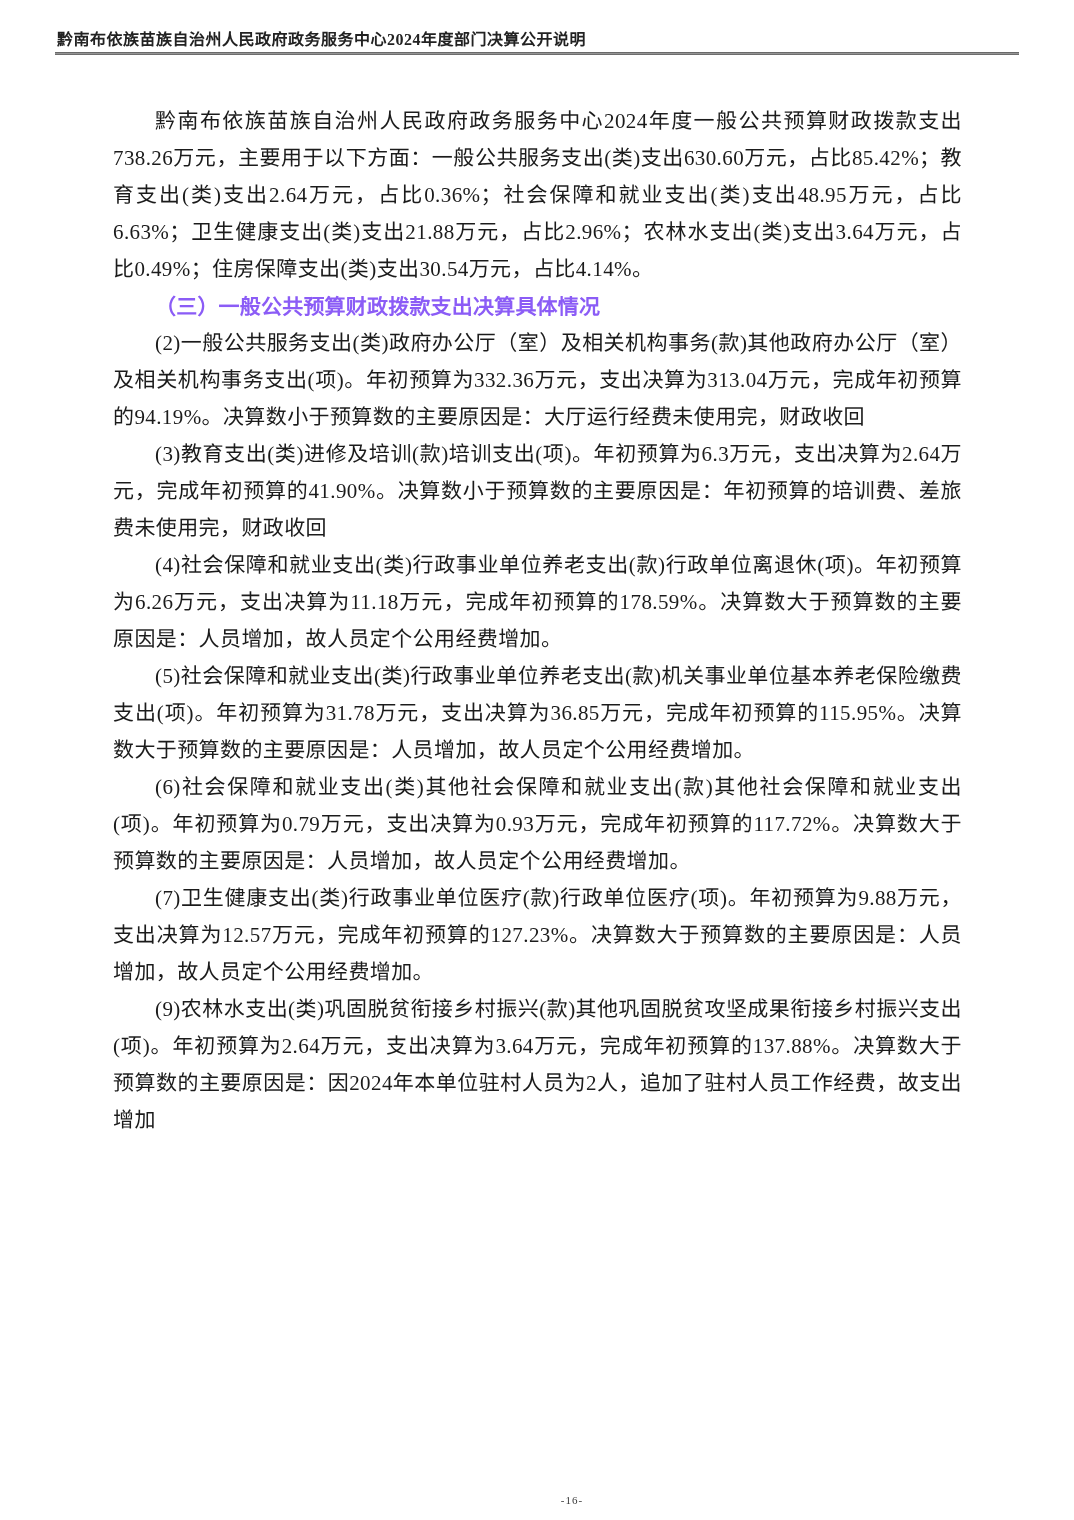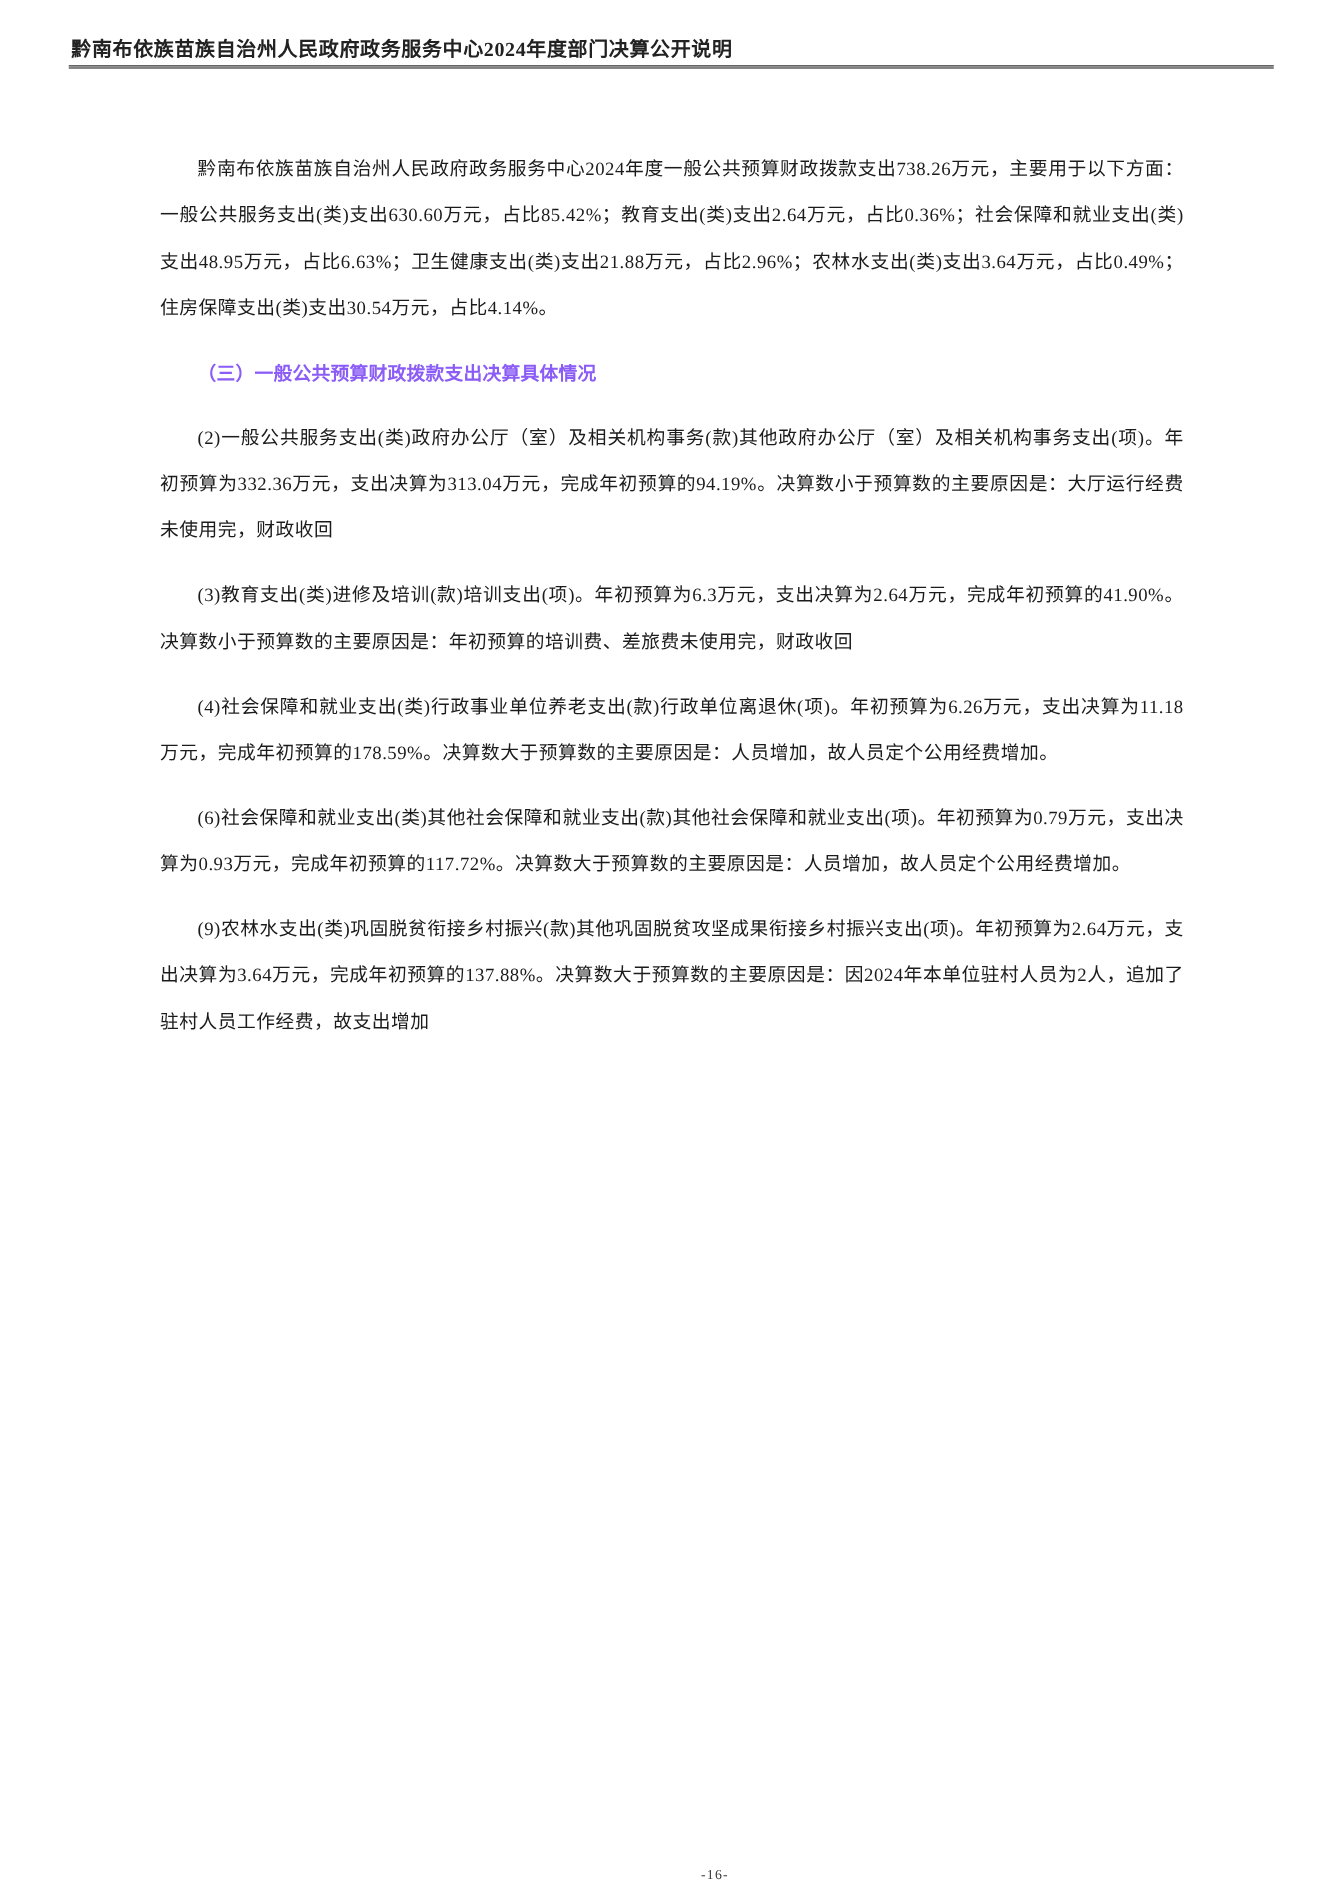--- a/index.html
+++ b/index.html
@@ -35,22 +35,22 @@
     height: 3px;
     background: linear-gradient(to bottom, #4d4d4d 0%, #9a9a9a 45%, #5a5a5a 100%);
   }
   .doc-body {
     position: absolute;
     top: 103px;
     left: 113px;
     width: 849px;
   }
   .doc-body p {
-    margin: 15px;
-    font-size: 15px;
+    margin: 0;
+    font-size: 21px;
     line-height: 37px;
     text-align: justify;
     text-indent: 2em;
     letter-spacing: 0.4px;
     color: #1b1b1b;
   }
   .doc-body p.heading {
     font-weight: bold;
     font-family: "Liberation Sans", "DejaVu Sans", sans-serif;
     letter-spacing: 0.2px;
@@ -76,19 +76,21 @@
   <div class="page-header">黔南布依族苗族自治州人民政府政务服务中心2024年度部门决算公开说明</div>
 
   <div class="header-rule"></div>
 
   <div class="doc-body">
       <p class="">黔南布依族苗族自治州人民政府政务服务中心2024年度一般公共预算财政拨款支出738.26万元，主要用于以下方面：一般公共服务支出(类)支出630.60万元，占比85.42%；教育支出(类)支出2.64万元，占比0.36%；社会保障和就业支出(类)支出48.95万元，占比6.63%；卫生健康支出(类)支出21.88万元，占比2.96%；农林水支出(类)支出3.64万元，占比0.49%；住房保障支出(类)支出30.54万元，占比4.14%。</p>
       <p class="heading">（三）一般公共预算财政拨款支出决算具体情况</p>
       <p class="">(2)一般公共服务支出(类)政府办公厅（室）及相关机构事务(款)其他政府办公厅（室）及相关机构事务支出(项)。年初预算为332.36万元，支出决算为313.04万元，完成年初预算的94.19%。决算数小于预算数的主要原因是：大厅运行经费未使用完，财政收回</p>
       <p class="">(3)教育支出(类)进修及培训(款)培训支出(项)。年初预算为6.3万元，支出决算为2.64万元，完成年初预算的41.90%。决算数小于预算数的主要原因是：年初预算的培训费、差旅费未使用完，财政收回</p>
       <p class="">(4)社会保障和就业支出(类)行政事业单位养老支出(款)行政单位离退休(项)。年初预算为6.26万元，支出决算为11.18万元，完成年初预算的178.59%。决算数大于预算数的主要原因是：人员增加，故人员定个公用经费增加。</p>
+      <p class="">(5)社会保障和就业支出(类)行政事业单位养老支出(款)机关事业单位基本养老保险缴费支出(项)。年初预算为31.78万元，支出决算为36.85万元，完成年初预算的115.95%。决算数大于预算数的主要原因是：人员增加，故人员定个公用经费增加。</p>
       <p class="">(6)社会保障和就业支出(类)其他社会保障和就业支出(款)其他社会保障和就业支出(项)。年初预算为0.79万元，支出决算为0.93万元，完成年初预算的117.72%。决算数大于预算数的主要原因是：人员增加，故人员定个公用经费增加。</p>
+      <p class="">(7)卫生健康支出(类)行政事业单位医疗(款)行政单位医疗(项)。年初预算为9.88万元，支出决算为12.57万元，完成年初预算的127.23%。决算数大于预算数的主要原因是：人员增加，故人员定个公用经费增加。</p>
       <p class="">(9)农林水支出(类)巩固脱贫衔接乡村振兴(款)其他巩固脱贫攻坚成果衔接乡村振兴支出(项)。年初预算为2.64万元，支出决算为3.64万元，完成年初预算的137.88%。决算数大于预算数的主要原因是：因2024年本单位驻村人员为2人，追加了驻村人员工作经费，故支出增加</p>
     </div>
 
   <div class="page-footer">-16-</div>
 
 </div>
 
 </body></html>

